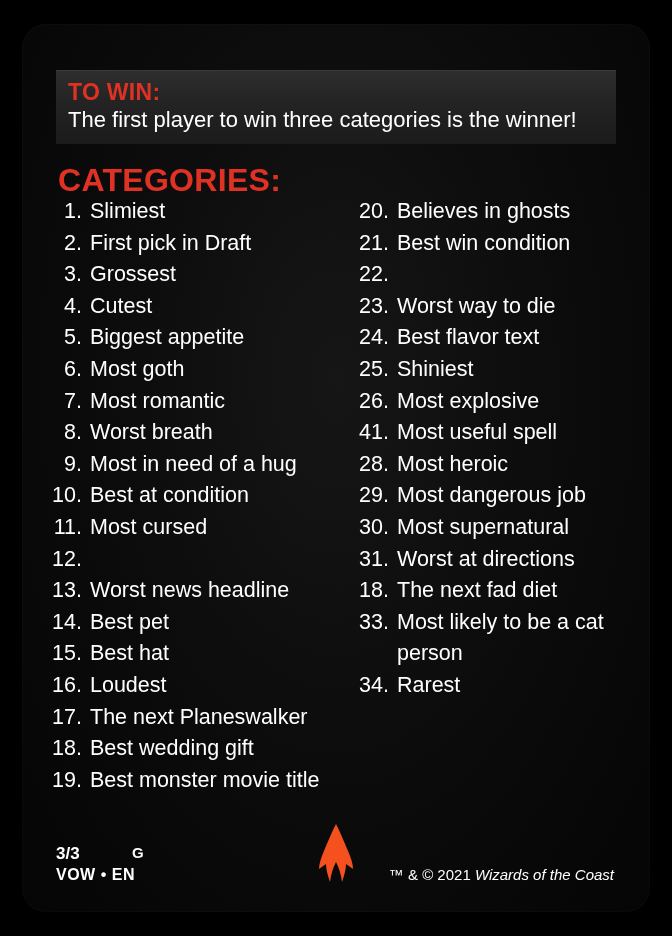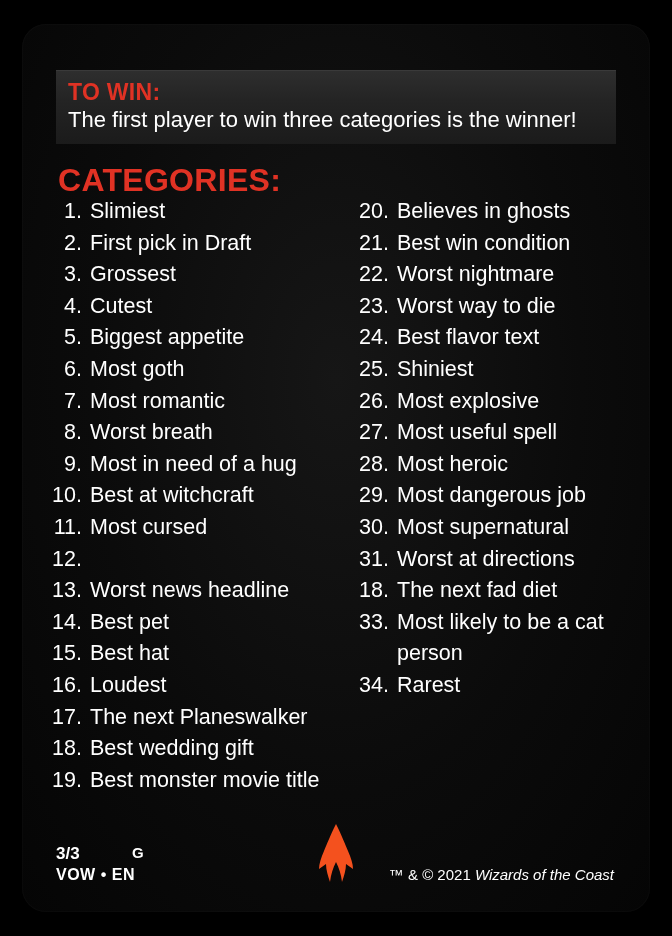--- a/index.html
+++ b/index.html
@@ -199,21 +199,21 @@
             <li>
               <span class="num">8.</span>
               <span class="txt">Worst breath</span>
             </li>
             <li>
               <span class="num">9.</span>
               <span class="txt">Most in need of a hug</span>
             </li>
             <li>
               <span class="num">10.</span>
-              <span class="txt">Best at witchcraft</span>
+              <span class="txt">Best at condition</span>
             </li>
             <li>
               <span class="num">11.</span>
               <span class="txt">Most cursed</span>
             </li>
             <li>
               <span class="num">12.</span>
             </li>
             <li>
               <span class="num">13.</span>
@@ -250,40 +250,39 @@
             <li>
               <span class="num">20.</span>
               <span class="txt">Believes in ghosts</span>
             </li>
             <li>
               <span class="num">21.</span>
               <span class="txt">Best win condition</span>
             </li>
             <li>
               <span class="num">22.</span>
-              <span class="txt">Worst nightmare</span>
             </li>
             <li>
               <span class="num">23.</span>
               <span class="txt">Worst way to die</span>
             </li>
             <li>
               <span class="num">24.</span>
               <span class="txt">Best flavor text</span>
             </li>
             <li>
               <span class="num">25.</span>
               <span class="txt">Shiniest</span>
             </li>
             <li>
               <span class="num">26.</span>
               <span class="txt">Most explosive</span>
             </li>
             <li>
-              <span class="num">27.</span>
+              <span class="num">41.</span>
               <span class="txt">Most useful spell</span>
             </li>
             <li>
               <span class="num">28.</span>
               <span class="txt">Most heroic</span>
             </li>
             <li>
               <span class="num">29.</span>
               <span class="txt">Most dangerous job</span>
             </li>

